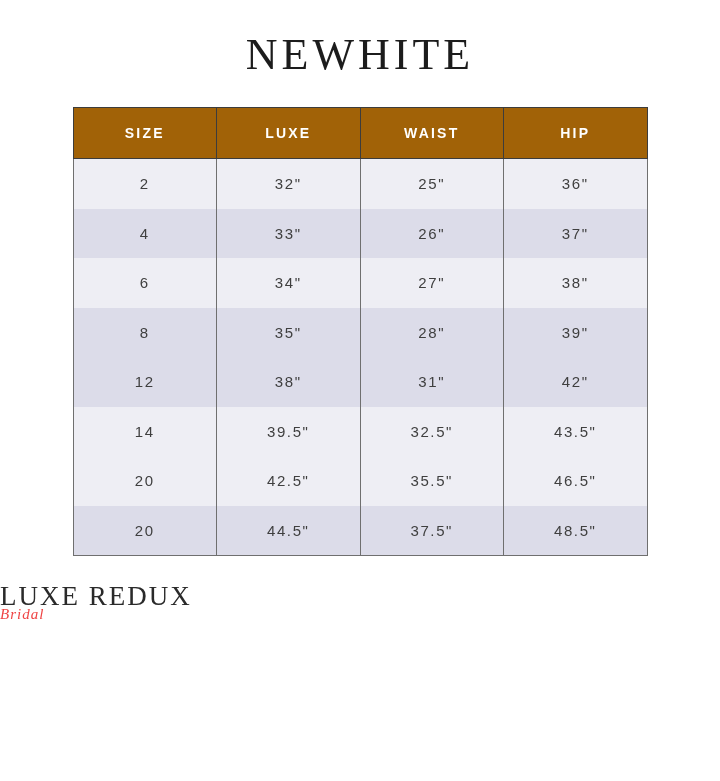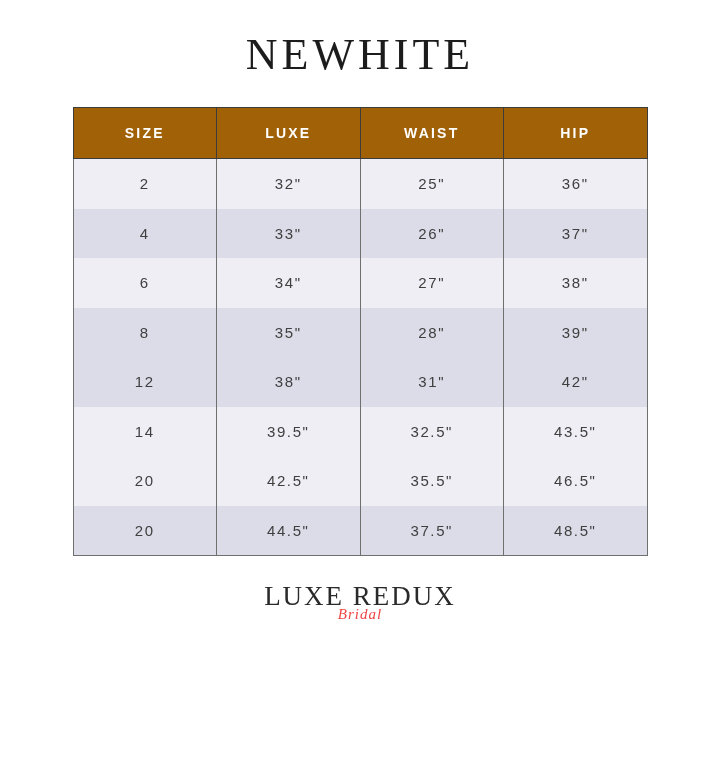--- a/index.html
+++ b/index.html
@@ -68,21 +68,21 @@
   }
   table.size-chart tbody tr.row-dark td {
     background: #dcdce9;
   }
   table.size-chart tbody tr:last-child td {
     border-bottom: 1px solid #6f6f6f;
     text-align: center;
   }
   .footer {
     margin-top: 26px;
-    text-align: center;
+    text-align: left;
     width: 100%;
   }
   .footer-main {
     font-family: "Liberation Serif", serif;
     font-size: 27px;
     letter-spacing: 2px;
     color: #2a2a2a;
     font-weight: 400;
     line-height: 1.05;
   }

